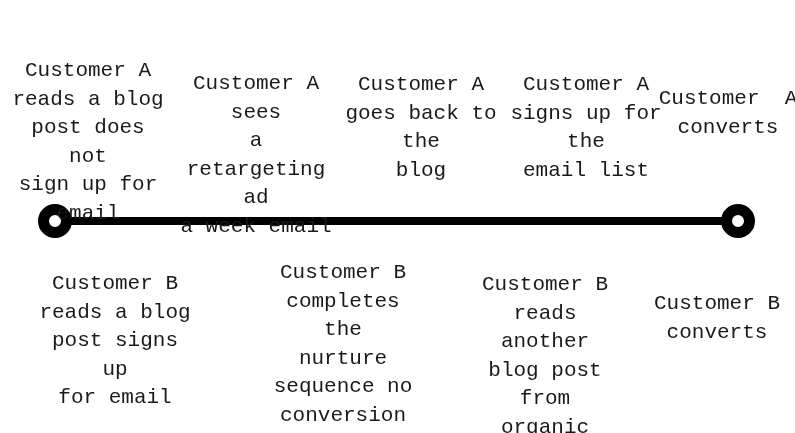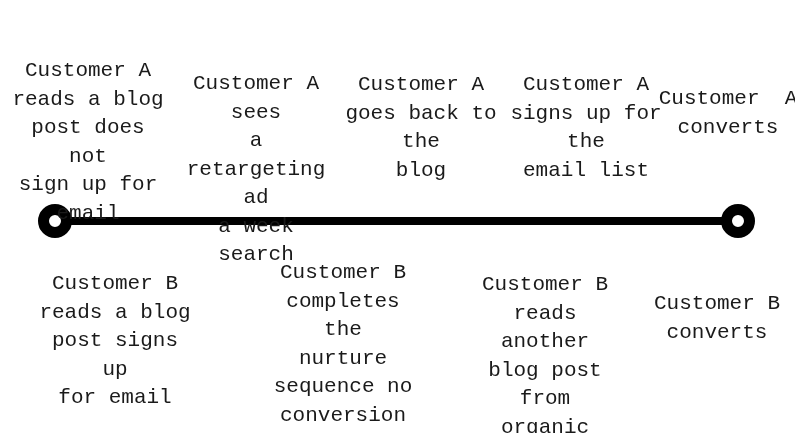--- a/index.html
+++ b/index.html
@@ -62,21 +62,21 @@
   <div id="endpoint-left" class="endpoint"></div>
   <div id="endpoint-right" class="endpoint"></div>
 
   <div id="event-a1" class="event-label">Customer A
 reads a blog
 post does not
 sign up for
 email</div>
   <div id="event-a2" class="event-label">Customer A sees
 a retargeting ad
-a week search</div>
+a week email</div>
   <div id="event-a3" class="event-label">Customer A
 goes back to the
 blog</div>
   <div id="event-a4" class="event-label">Customer A
 signs up for the
 email list</div>
   <div id="event-a5" class="event-label">Customer&nbsp; A
 converts</div>
 
   <div id="event-b1" class="event-label">Customer B

